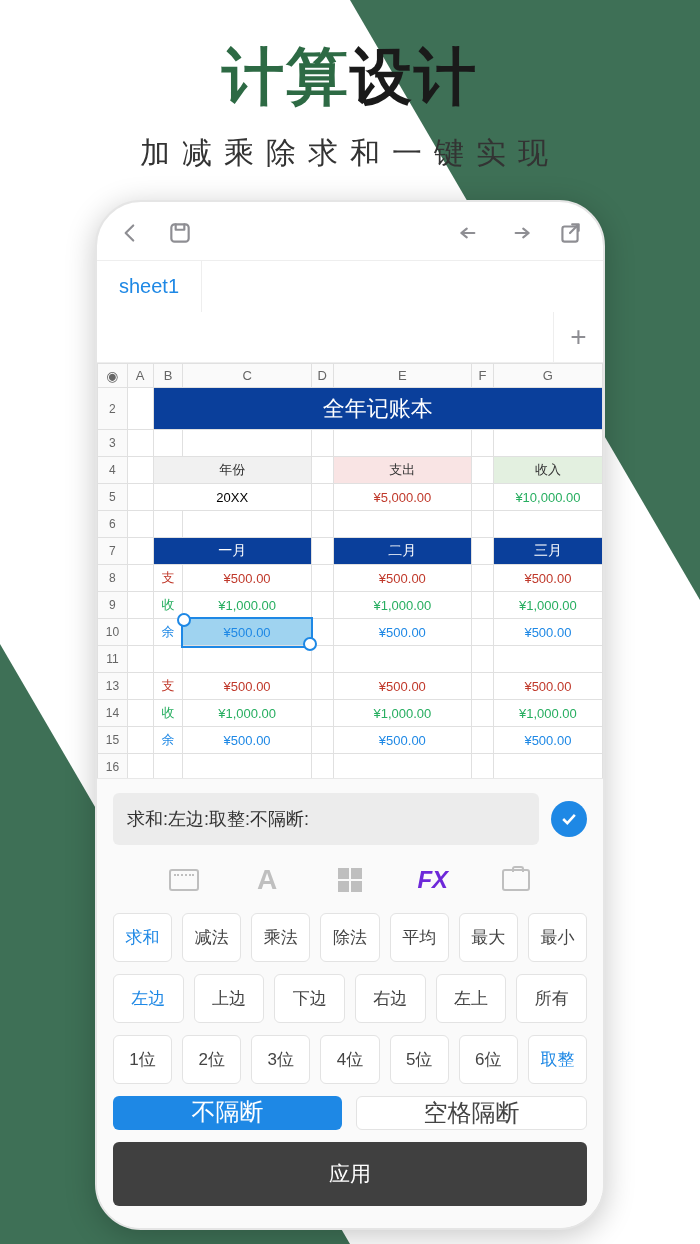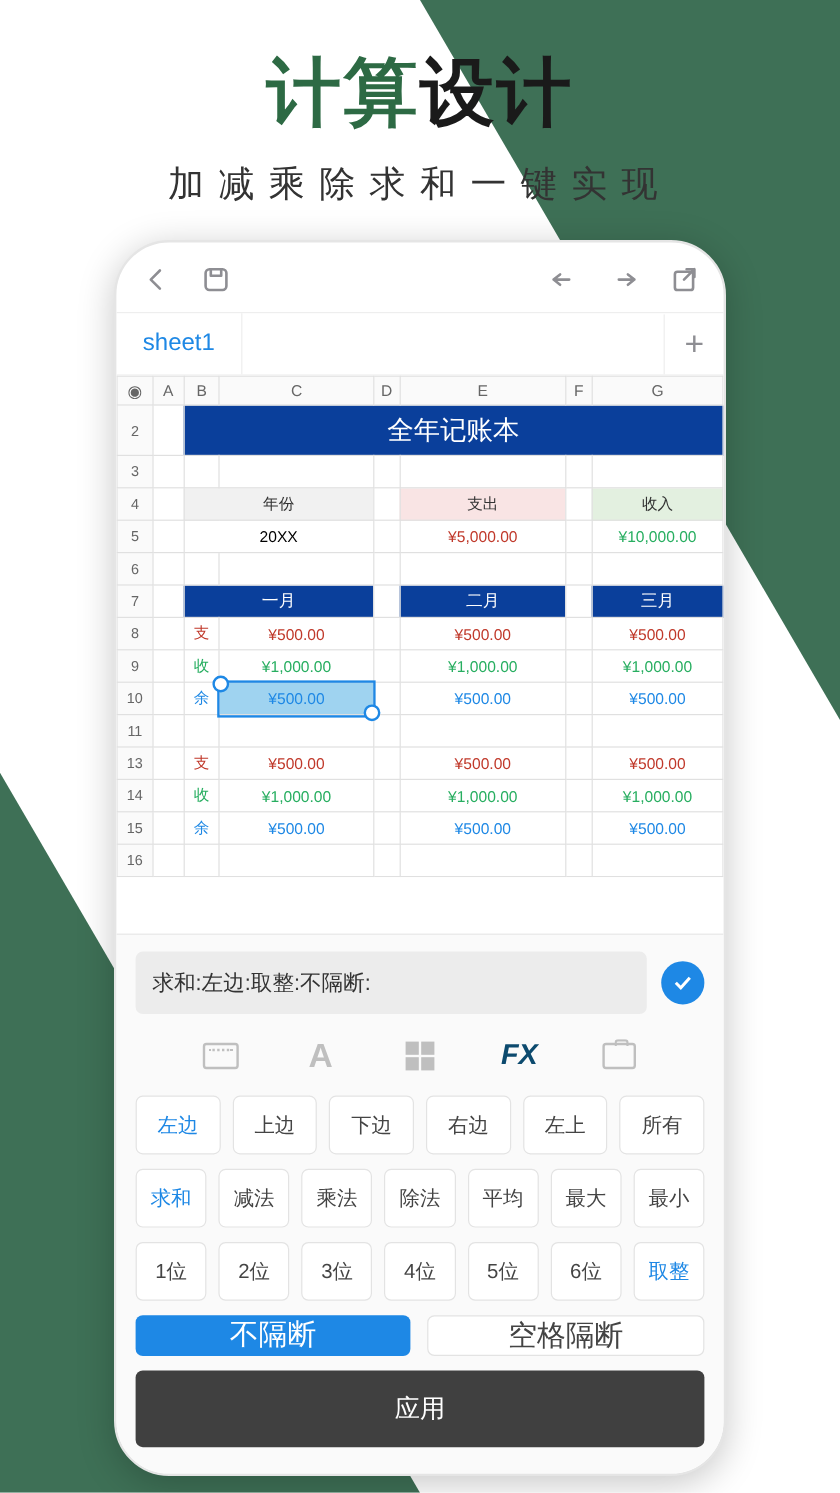--- a/index.html
+++ b/index.html
@@ -10,21 +10,21 @@
 .hero-title { font-size: 62px; font-weight: 800; letter-spacing: 2px; }
 .hero-title .green { color: #2d6a44; }
 .hero-title .black { color: #1a1a1a; }
 .hero-sub { font-size: 30px; color: #333; margin-top: 14px; letter-spacing: 12px; }
 
 .phone { position: absolute; left: 50%; transform: translateX(-50%); top: 200px; width: 510px; height: 1030px; border-radius: 46px; background: #fff; box-shadow: 0 6px 30px rgba(0,0,0,0.22); z-index: 2; overflow: hidden; border: 2px solid #e5e5e5; }
 .topbar { display: flex; align-items: center; padding: 18px 20px 14px; gap: 24px; color: #8e8e93; }
 .topbar .spacer { flex: 1; }
 .icon-stroke { width: 26px; height: 26px; stroke: #8e8e93; stroke-width: 2; fill: none; stroke-linecap: round; stroke-linejoin: round; }
 
-.tabsrow { display: flex; align-items: center; border-top: 1px solid #eee; border-bottom: 1px solid #eee; }
+.tabsrow { display: flex; align-items: flex-start; border-top: 1px solid #eee; border-bottom: 1px solid #eee; flex-direction: column; }
 .tab { padding: 14px 22px; color: #1e88e5; font-size: 20px; border-right: 1px solid #eee; }
 .add-tab { margin-left: auto; width: 50px; height: 50px; display: flex; align-items: center; justify-content: center; color: #8e8e93; border-left: 1px solid #eee; }
 .plus { font-size: 28px; line-height: 1; }
 
 .sheet { overflow: hidden; }
 table { border-collapse: collapse; table-layout: fixed; }
 td, th { border: 1px solid #e0e0e0; font-size: 13px; text-align: center; height: 27px; padding: 0 4px; white-space: nowrap; }
 .rowhdr { width: 30px; background: #fafafa; color: #666; font-size: 12px; }
 .colA { width: 26px; }
 .colB { width: 30px; }
@@ -49,21 +49,21 @@
 .sel-cell::after { right: -6px; bottom: -6px; }
 
 .bottom-panel { position: absolute; bottom: 0; left: 0; right: 0; background: #fafafa; padding: 14px 16px 22px; border-top: 1px solid #e8e8e8; }
 .formula-row { display: flex; align-items: center; gap: 12px; margin-bottom: 16px; }
 .formula-input { flex: 1; background: #ececec; border-radius: 6px; padding: 14px 14px; font-size: 18px; color: #333; }
 .check-btn { width: 36px; height: 36px; border-radius: 50%; background: #1e88e5; display: flex; align-items: center; justify-content: center; }
 .check-btn svg { width: 20px; height: 20px; stroke: #fff; stroke-width: 3; fill: none; }
 
 .mode-row { display: flex; justify-content: space-around; padding: 4px 30px 18px; }
 .mode-icon { width: 34px; height: 30px; display: flex; align-items: center; justify-content: center; color: #bfbfbf; }
-.mode-icon.active { color: #0c4a6e; }
+.mode-icon.active { color: #6d28d9; }
 .fx-text { font-size: 24px; font-weight: 800; font-style: italic; }
 .A-text { font-size: 28px; font-weight: 600; }
 .keyb-icon { width: 30px; height: 22px; border: 2px solid #bfbfbf; border-radius: 3px; position: relative; }
 .keyb-icon::before { content: ""; position: absolute; left: 3px; right: 3px; top: 3px; height: 5px; border-top: 2px dotted #bfbfbf; }
 .layout-icon { width: 24px; height: 24px; display: grid; grid-template: 1fr 1fr / 1fr 1fr; gap: 2px; }
 .layout-icon span { background: #bfbfbf; }
 .brief-icon { width: 28px; height: 22px; border: 2px solid #bfbfbf; border-radius: 3px; position: relative; }
 .brief-icon::before { content: ""; position: absolute; left: 8px; top: -5px; width: 8px; height: 4px; border: 2px solid #bfbfbf; border-bottom: none; border-radius: 3px 3px 0 0; }
 
 .pill-group { display: flex; flex-wrap: wrap; gap: 10px; margin-bottom: 12px; }
@@ -294,36 +294,36 @@
         </div>
       <div class="mode-icon active">
           <span class="fx-text">FX</span>
         </div>
       <div class="mode-icon">
           <div class="brief-icon"></div>
         </div>
     </div>
 
     <div class="pill-group">
-      <div class="pill active">左边</div>
-      <div class="pill">上边</div>
-      <div class="pill">下边</div>
-      <div class="pill">右边</div>
-      <div class="pill">左上</div>
-      <div class="pill">所有</div>
-    </div>
-
-    <div class="pill-group">
       <div class="pill active">求和</div>
       <div class="pill">减法</div>
       <div class="pill">乘法</div>
       <div class="pill">除法</div>
       <div class="pill">平均</div>
       <div class="pill">最大</div>
       <div class="pill">最小</div>
+    </div>
+
+    <div class="pill-group">
+      <div class="pill active">左边</div>
+      <div class="pill">上边</div>
+      <div class="pill">下边</div>
+      <div class="pill">右边</div>
+      <div class="pill">左上</div>
+      <div class="pill">所有</div>
     </div>
 
     <div class="pill-group">
       <div class="pill">1位</div>
       <div class="pill">2位</div>
       <div class="pill">3位</div>
       <div class="pill">4位</div>
       <div class="pill">5位</div>
       <div class="pill">6位</div>
       <div class="pill active">取整</div>

